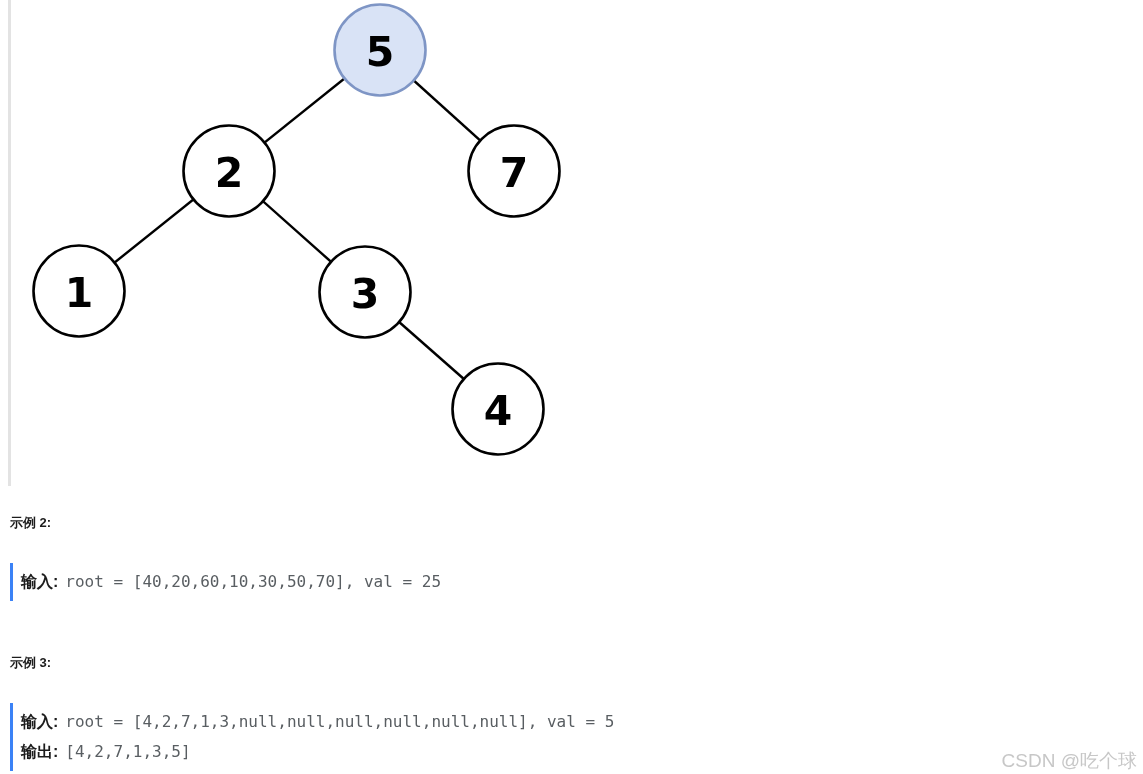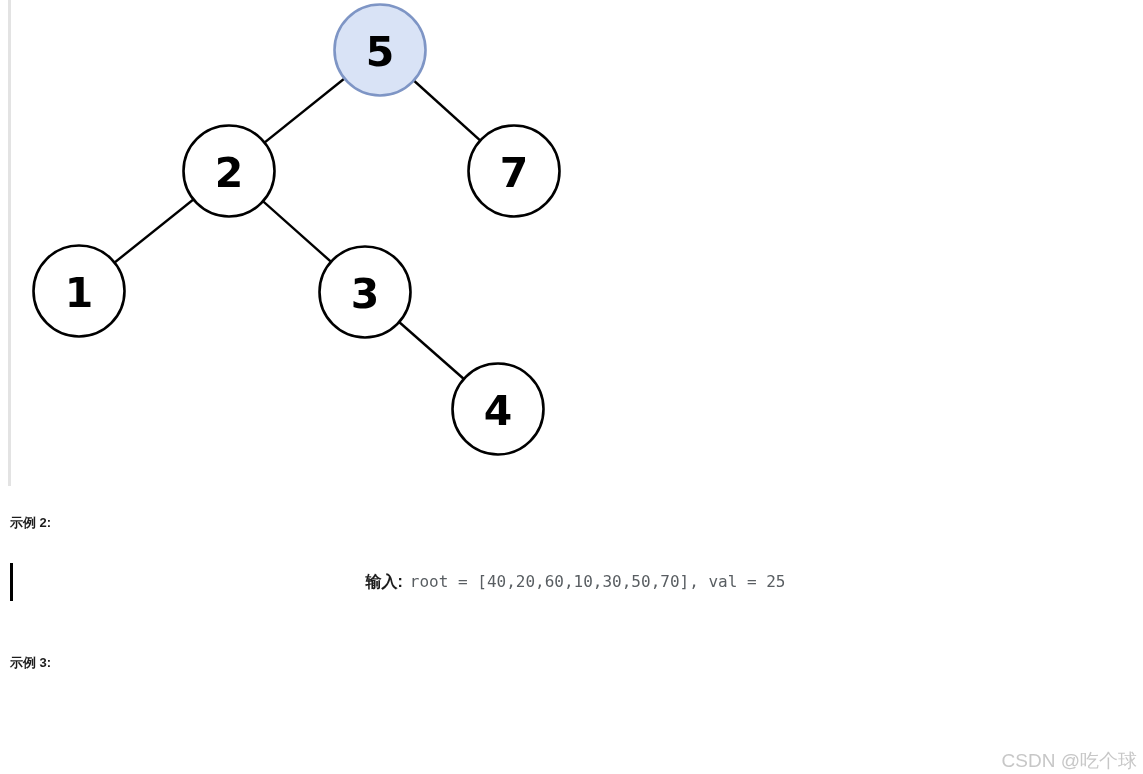--- a/index.html
+++ b/index.html
@@ -29,25 +29,24 @@
     line-height: 22px;
     font-weight: bold;
     color: #1c1c1c;
   }
   #heading-ex2 { top: 512px; }
   #heading-ex3 { top: 652px; }
   .code-block {
     position: absolute;
     left: 10px;
     width: 1120px;
-    border-left: 3px solid #000000;
+    border-left: 3px solid #3b82f6;
     padding: 4px 0 4px 8px;
     background: #ffffff;
     box-sizing: border-box;
-    text-align: center;
   }
   #code-block-ex2 { top: 563px; }
   #code-block-ex3 { top: 703px; }
   .code-line {
     line-height: 30px;
     font-size: 16px;
     white-space: pre;
   }
   .io-label {
     font-family: "Liberation Sans", "DejaVu Sans", sans-serif;
@@ -95,16 +94,20 @@
     </svg>
 
   <h3 class="ex-heading" id="heading-ex2">示例 2:</h3>
 
   <div class="code-block" id="code-block-ex2">
     <div class="code-line"><span class="io-label">输入:</span><span class="code-text">root = [40,20,60,10,30,50,70], val = 25</span></div>
   </div>
 
   <h3 class="ex-heading" id="heading-ex3">示例 3:</h3>
 
+  <div class="code-block" id="code-block-ex3">
+    <div class="code-line"><span class="io-label">输入:</span><span class="code-text">root = [4,2,7,1,3,null,null,null,null,null,null], val = 5</span></div>
+    <div class="code-line"><span class="io-label">输出:</span><span class="code-text">[4,2,7,1,3,5]</span></div>
+  </div>
 
   <div class="watermark">CSDN @吃个球</div>
 
 </div>
 
 </body></html>

